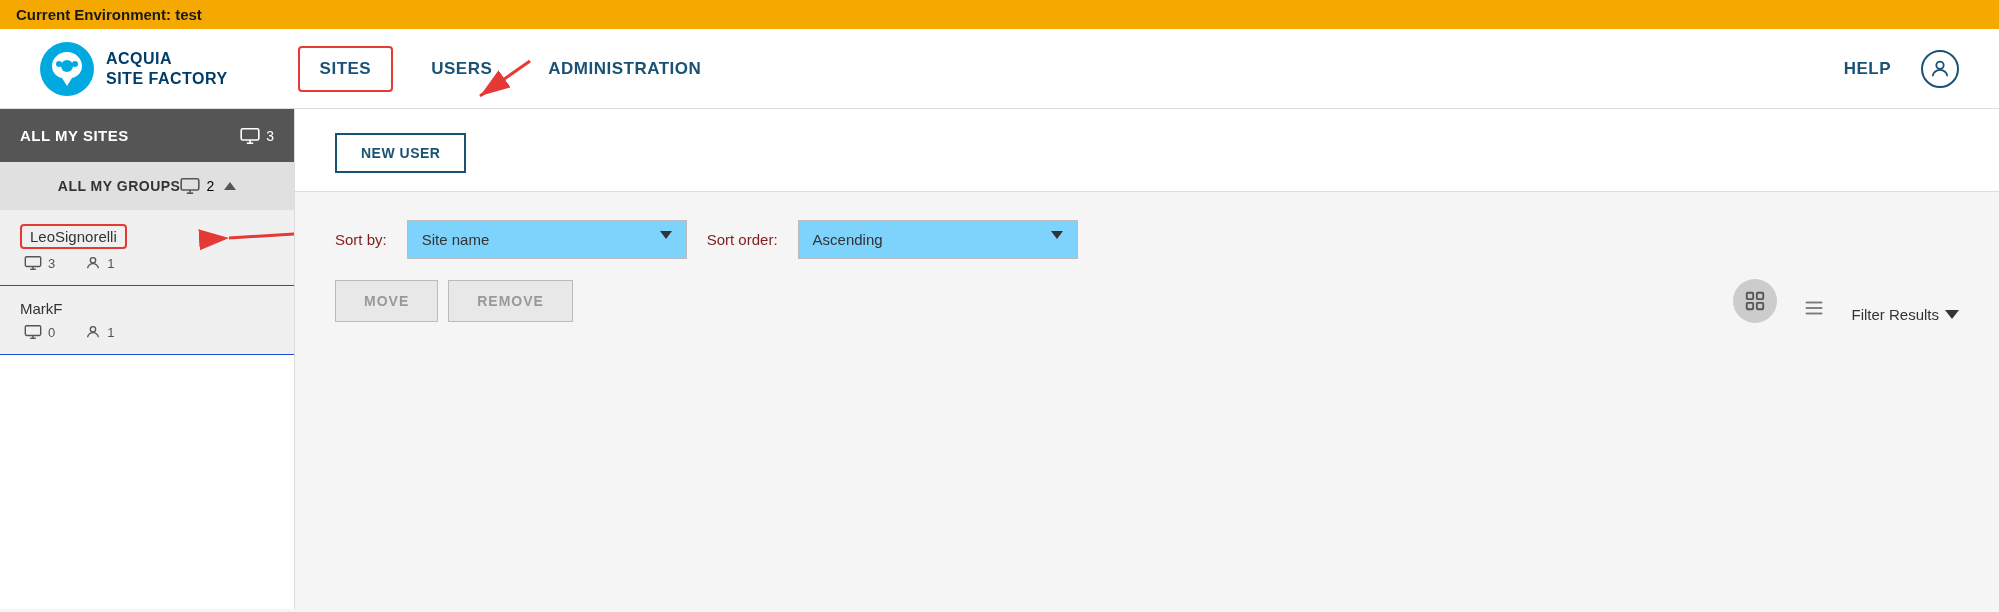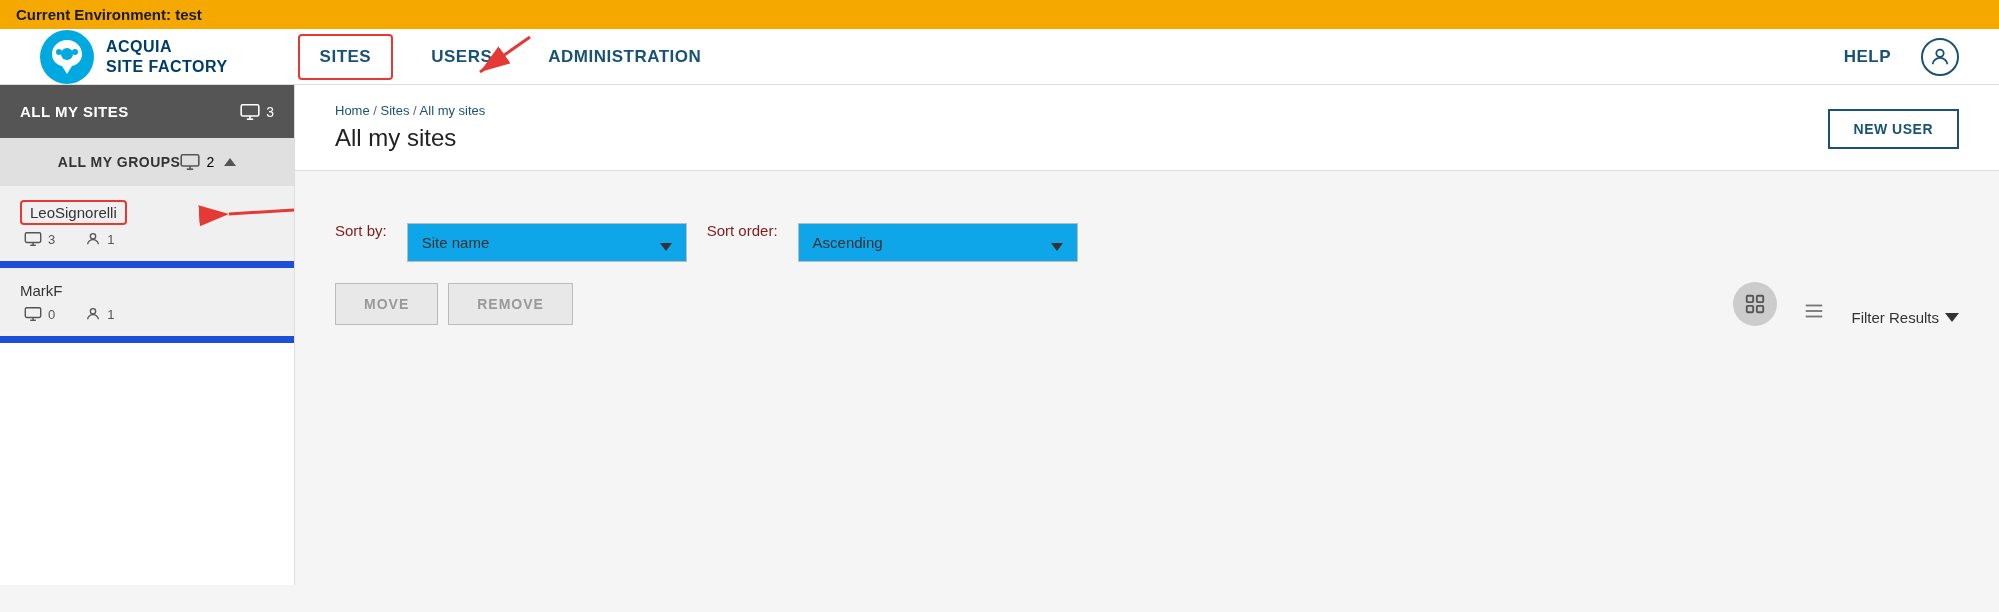--- a/index.html
+++ b/index.html
@@ -13,21 +13,21 @@
       font-weight: bold;
       color: #1a1a1a;
     }
 
     
     .header {
       background: #fff;
       display: flex;
       align-items: center;
       padding: 0 40px;
-      height: 56px;
+      height: 80px;
       border-bottom: 1px solid #ddd;
     }
     .logo-area {
       display: flex;
       align-items: center;
       gap: 12px;
       margin-right: 60px;
     }
     .logo-icon {
       width: 54px;
@@ -136,21 +136,21 @@
       justify-content: center;
       cursor: pointer;
     }
     .sidebar-section-sub .sidebar-label {
       color: #333;
       font-size: 14px;
     }
     .sidebar-group-item {
       background: #f0f0f0;
       padding: 14px 20px;
-      border-bottom: 7px solid #1d4ed8;
+      border-bottom: 1px solid #1d4ed8;
       cursor: pointer;
     }
     .sidebar-group-item.highlighted {
       background: #f0f0f0;
     }
     .group-item-name {
       font-size: 15px;
       color: #333;
       font-weight: normal;
     }
@@ -234,31 +234,30 @@
       align-items: center;
       gap: 20px;
       background: #f5f5f5;
     }
     .sort-label {
       font-size: 15px;
       color: #7f1d1d;
     }
     .sort-select {
       border: 1px solid #bbb;
-      background: #0ea5e9;
+      background: #7dd3fc;
       padding: 10px 14px;
       font-size: 15px;
       color: #333;
       display: flex;
-      align-items: flex-end;
+      align-items: flex-start;
       gap: 8px;
       cursor: pointer;
       min-width: 280px;
       position: relative;
-      margin-top: 24px;
     }
     .sort-select-text {
       flex: 1;
     }
     .dropdown-arrow {
       width: 0;
       height: 0;
       border-left: 6px solid transparent;
       border-right: 6px solid transparent;
       border-top: 8px solid #333;
@@ -456,30 +455,20 @@
           </svg>
           <span>1</span>
         </div>
       </div>
     </div>
   </div>
 
   <div class="content">
 
     <div class="content-header">
-      <div>
-        <div class="breadcrumb">
-          <span style="color:#1a5276; cursor:pointer;">Home</span>
-          <span> / </span>
-          <span style="color:#1a5276; cursor:pointer;">Sites</span>
-          <span> / </span>
-          <span style="color:#1a5276;">All my sites</span>
-        </div>
-        <h1 class="page-title">All my sites</h1>
-      </div>
       <div class="header-buttons">
         <button class="btn-outline">NEW USER</button>
       </div>
     </div>
 
     <div class="filter-bar">
       <span class="sort-label">Sort by:</span>
       <div class="sort-select">
         <span class="sort-select-text">Site name</span>
         <div class="dropdown-arrow"></div>

